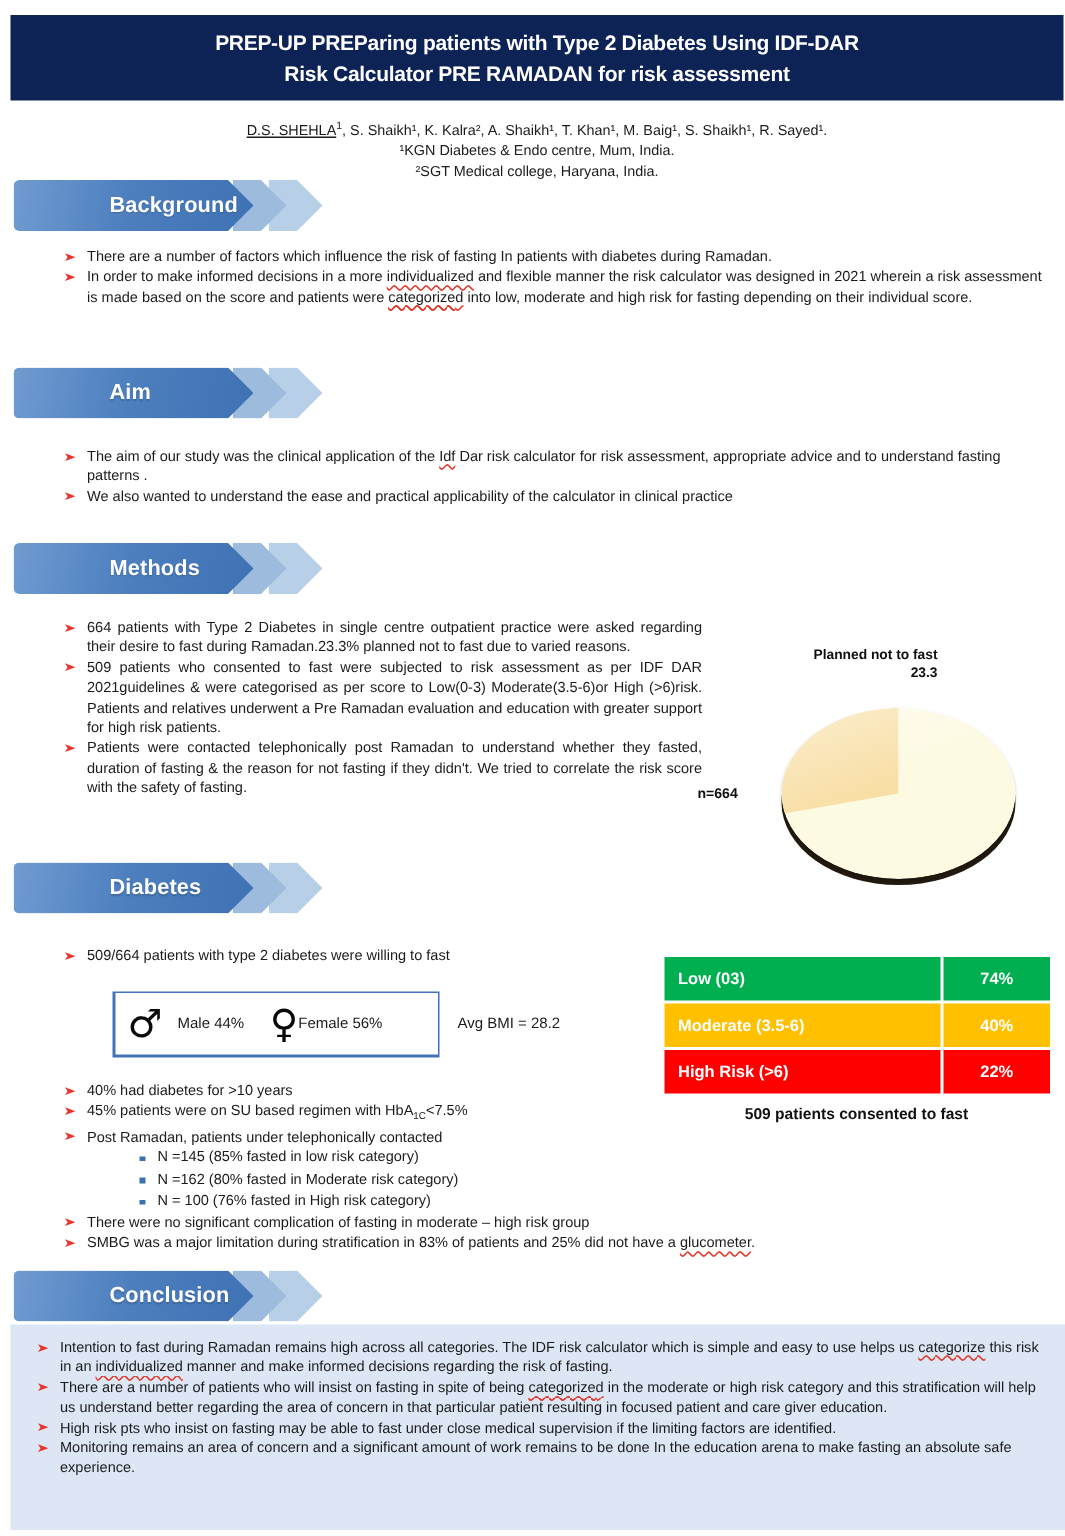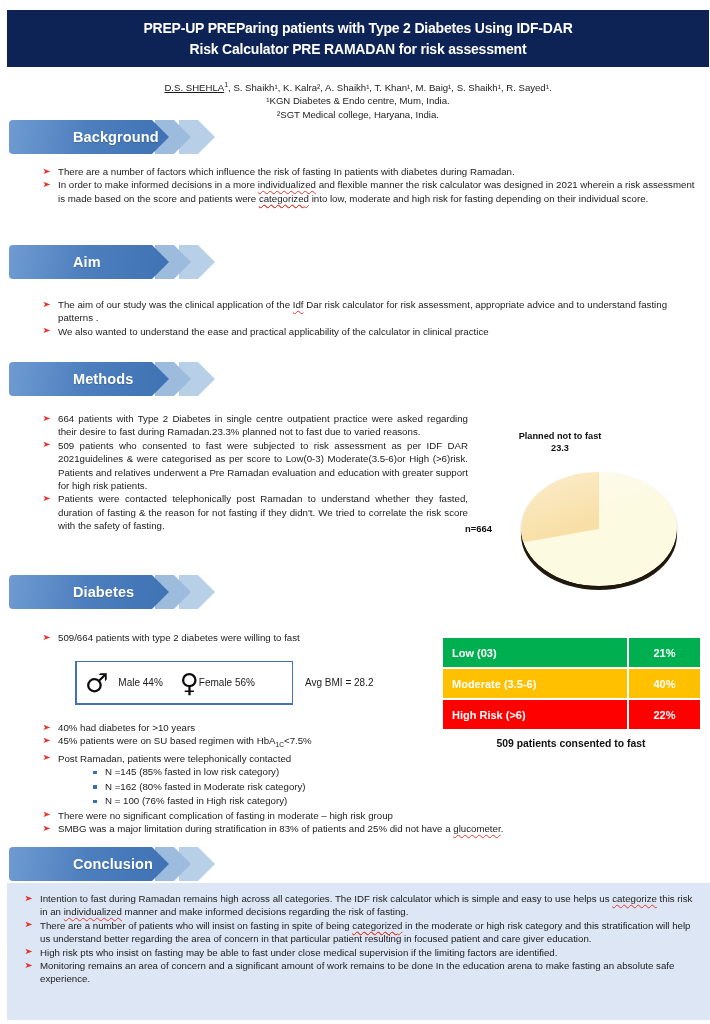--- a/index.html
+++ b/index.html
@@ -98,21 +98,21 @@
     text-decoration:underline;
     text-decoration-style:wavy;
     text-decoration-color:#e23b2e;
     text-decoration-thickness:0.7px;
     text-underline-offset:1.5px;
   }
 
   
   .pie-wrap{ position:absolute; }
   .pie-title{
-    position:absolute;left:22px;top:0;width:130px;text-align:center;
+    position:absolute;left:22px;top:0;width:130px;text-align:right;
     font-size:9.2px;font-weight:bold;line-height:12.4px;color:#101010;
   }
   .pie-n{
     position:absolute;left:-8px;top:93px;
     font-size:9.4px;font-weight:bold;color:#101010;
   }
   .pie-shadow{
     position:absolute;left:48px;top:50px;width:156px;height:110px;
     border-radius:50%;
     background:#221a10;
@@ -260,38 +260,38 @@
     <span class="gtxt" style="margin-left:10px;">Male 44%</span>
     <span class="gsym" style="margin-left:17px;">♀</span>
     <span class="gtxt" style="">Female 56%</span>
   </div>
   <div class="avgbmi" style="left:302px;top:677px;">Avg BMI = 28.2</div>
 
   <table class="rtable" style="left:438px;top:636px;">
     <tbody>
         <tr>
       <td class="lab" style="background:#00B050">Low (03)</td>
-      <td class="val" style="background:#00B050">21%</td>
+      <td class="val" style="background:#00B050">74%</td>
     </tr>
     <tr>
       <td class="lab" style="background:#FFC000">Moderate (3.5-6)</td>
       <td class="val" style="background:#FFC000">40%</td>
     </tr>
     <tr>
       <td class="lab" style="background:#FF0000">High Risk (&gt;6)</td>
       <td class="val" style="background:#FF0000">22%</td>
     </tr>
   </tbody>
     </table>
   <div class="rcap" style="left:438px;top:738px;">509 patients consented to fast</div>
 
   <div class="blk" style="left:40px;top:721px;width:600px;">
     <div class="bul">40% had diabetes for &gt;10 years</div>
     <div class="bul">45% patients were on SU based regimen with HbA<sub>1C</sub>&lt;7.5%</div>
-    <div class="bul">Post Ramadan, patients were telephonically contacted</div>
+    <div class="bul">Post Ramadan, patients under telephonically contacted</div>
     <div class="sqwrap">
       <div class="sq">N =145 (85% fasted in low risk category)</div>
       <div class="sq">N =162 (80% fasted in Moderate risk category)</div>
       <div class="sq">N = 100 (76% fasted in High risk category)</div>
     </div>
     <div class="bul">There were no significant complication of fasting in moderate – high risk group</div>
     <div class="bul">SMBG was a major limitation during stratification in 83% of patients and 25% did not have a <span class="squiggle">glucometer</span>.</div>
   </div>
 
   <div class="banner" style="left:0;top:847px;width:230px;">

